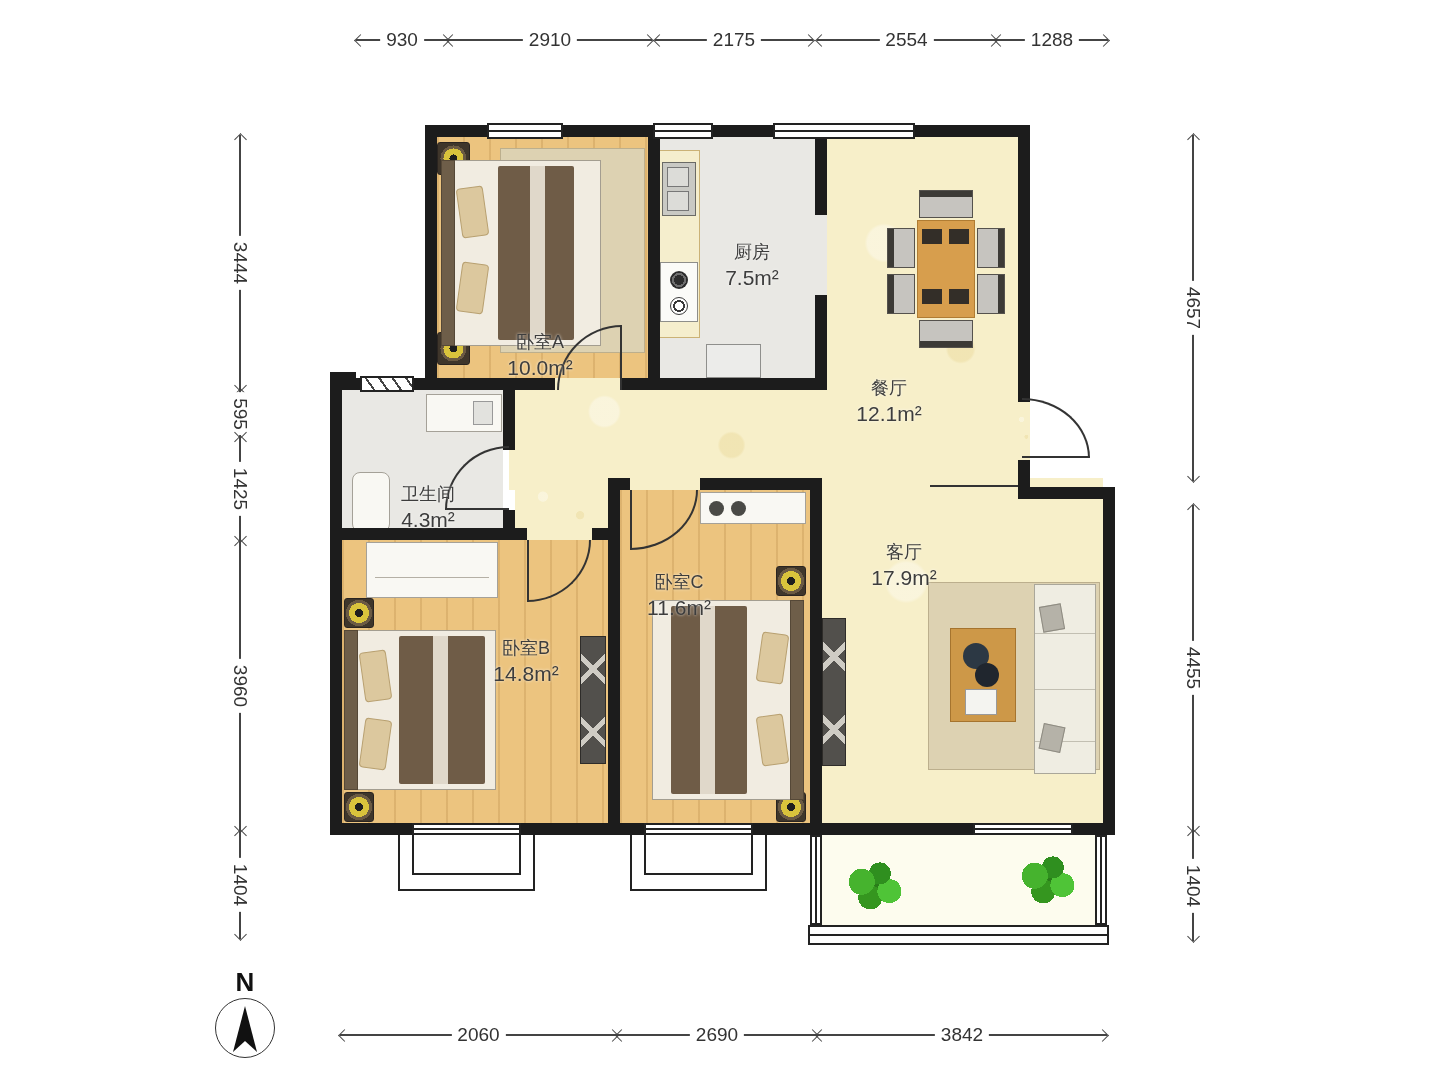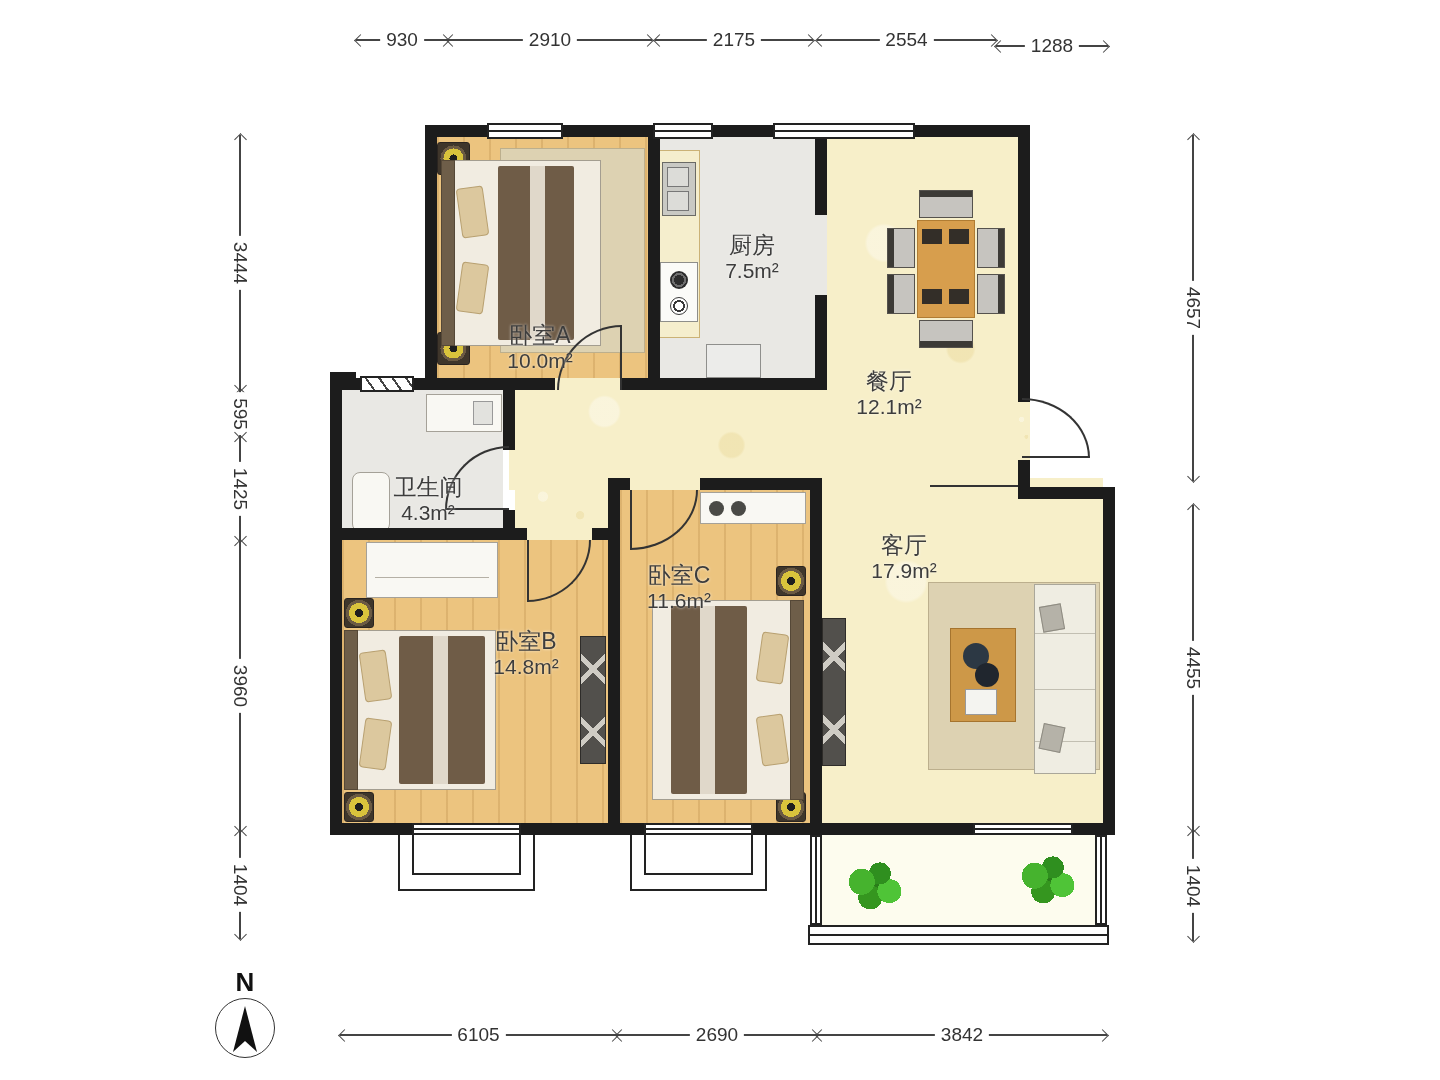--- a/index.html
+++ b/index.html
@@ -62,21 +62,21 @@
   .chair-e{box-shadow:inset -6px 0 0 #3c3a36;}
   .plant{background:
     radial-gradient(circle at 28% 38%,#46b32e 0 13px,transparent 13px),
     radial-gradient(circle at 58% 22%,#2f8f1f 0 11px,transparent 11px),
     radial-gradient(circle at 74% 56%,#4fc437 0 12px,transparent 12px),
     radial-gradient(circle at 42% 68%,#35961f 0 12px,transparent 12px),
     radial-gradient(circle at 55% 45%,#2a7d1a 0 10px,transparent 10px);z-index:3;}
 
   
   .room-label{z-index:6;text-align:center;transform:translateX(-50%);width:160px;color:#3d3d3d;text-shadow:0 0 3px rgba(255,255,255,.8);}
-  .room-label .rname{font-size:23px;font-weight:500;line-height:26px;}
+  .room-label .rname{font-size:18px;font-weight:500;line-height:26px;margin-top:7px;}
   .room-label .rarea{font-size:21px;line-height:25px;}
 
   
   .dim{z-index:2;color:#333;font-size:19px;}
   .dim .ln{position:absolute;background:#444;}
   .dim-h{height:20px;}
   .dim-h .ln{left:0;right:0;top:50%;height:1.5px;margin-top:-1px;}
   .dim-h::before,.dim-h::after{content:"";position:absolute;top:50%;width:8px;height:8px;margin-top:-4px;border-left:1.5px solid #444;border-bottom:1.5px solid #444;}
   .dim-h::before{left:0;transform:rotate(45deg);}
   .dim-h::after{right:0;transform:rotate(-135deg);}
@@ -289,28 +289,28 @@
       <span class="lbl">2910</span>
     </div>
   <div class="abs dim dim-h" style="left:655px;top:30px;width:158px">
       <i class="ln"></i>
       <span class="lbl">2175</span>
     </div>
   <div class="abs dim dim-h" style="left:817px;top:30px;width:179px">
       <i class="ln"></i>
       <span class="lbl">2554</span>
     </div>
-  <div class="abs dim dim-h" style="left:996px;top:36px;width:112px">
+  <div class="abs dim dim-h" style="left:996px;top:30px;width:112px">
       <i class="ln"></i>
       <span class="lbl">1288</span>
     </div>
 
   <div class="abs dim dim-h" style="left:340px;top:1025px;width:277px">
       <i class="ln"></i>
-      <span class="lbl">6105</span>
+      <span class="lbl">2060</span>
     </div>
   <div class="abs dim dim-h" style="left:617px;top:1025px;width:200px">
       <i class="ln"></i>
       <span class="lbl">2690</span>
     </div>
   <div class="abs dim dim-h" style="left:817px;top:1025px;width:290px">
       <i class="ln"></i>
       <span class="lbl">3842</span>
     </div>
 

